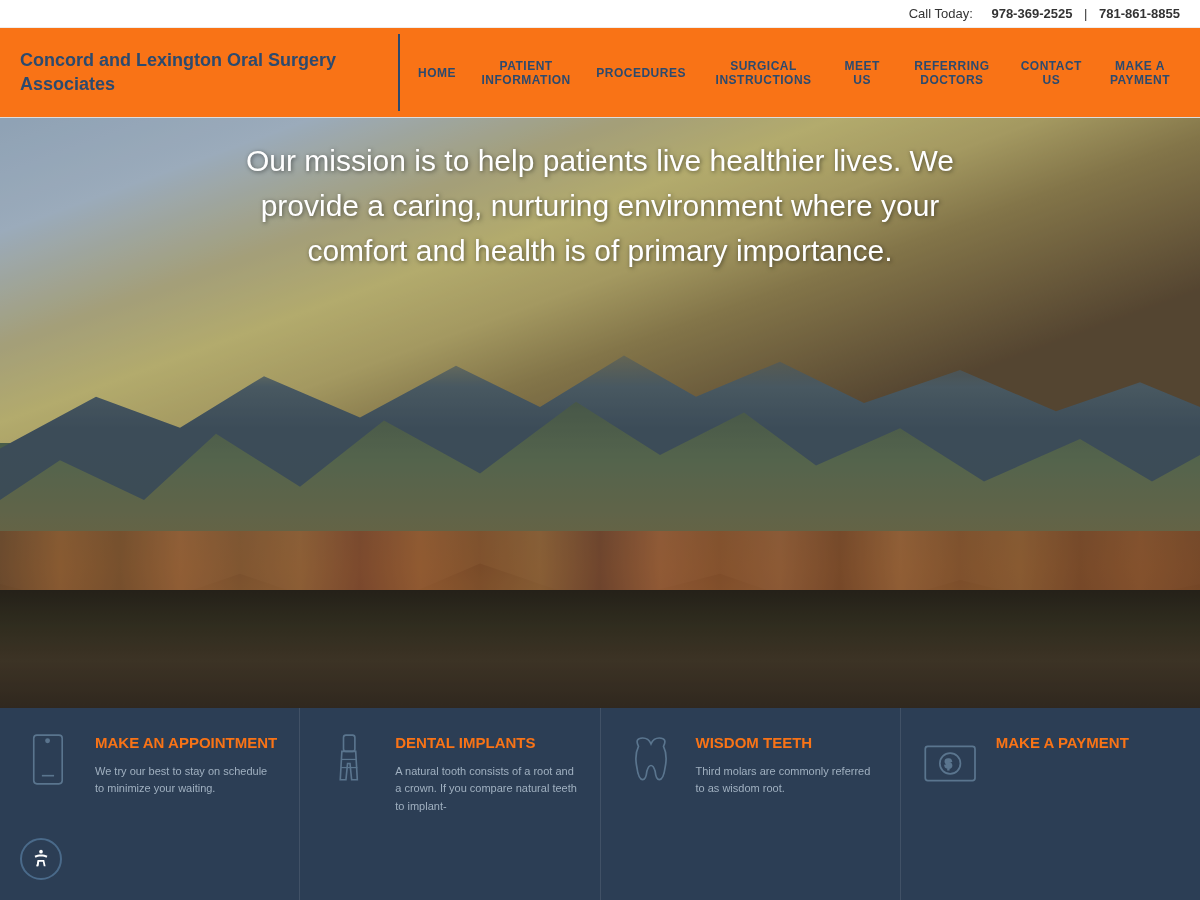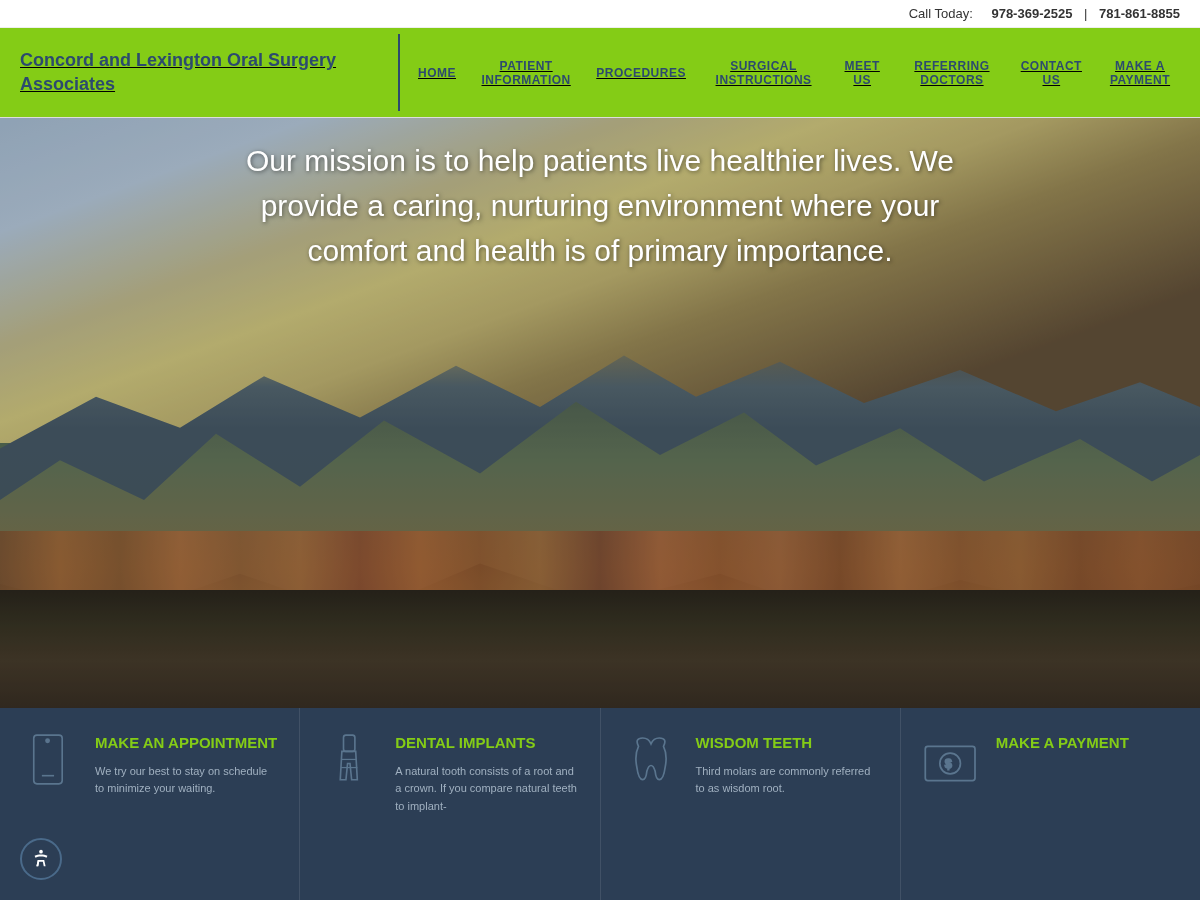--- a/index.html
+++ b/index.html
@@ -12,24 +12,23 @@
       padding: 6px 20px;
       font-size: 13px;
       color: #333;
       border-bottom: 1px solid #eee;
     }
 
     
     .header {
       display: flex;
       align-items: center;
-      background: #84cc16;
+      background: #f97316;
       border-bottom: 1px solid #ddd;
       height: 90px;
-      text-decoration: underline;
     }
     .logo-area {
       width: 400px;
       min-width: 400px;
       padding: 15px 20px;
       border-right: 2px solid #2c4a6e;
     }
     .logo-text {
       font-size: 18px;
       color: #2c4a6e;
@@ -244,21 +243,21 @@
       height: 60px;
       display: flex;
       align-items: center;
       justify-content: center;
       opacity: 0.6;
     }
     .card-content { flex: 1; }
     .card-title {
       font-size: 15px;
       font-weight: 700;
-      color: #84cc16;
+      color: #f97316;
       text-transform: uppercase;
       margin-bottom: 10px;
       line-height: 1.3;
     }
     .card-desc {
       font-size: 11px;
       color: #a0b0c0;
       line-height: 1.6;
     }
 

